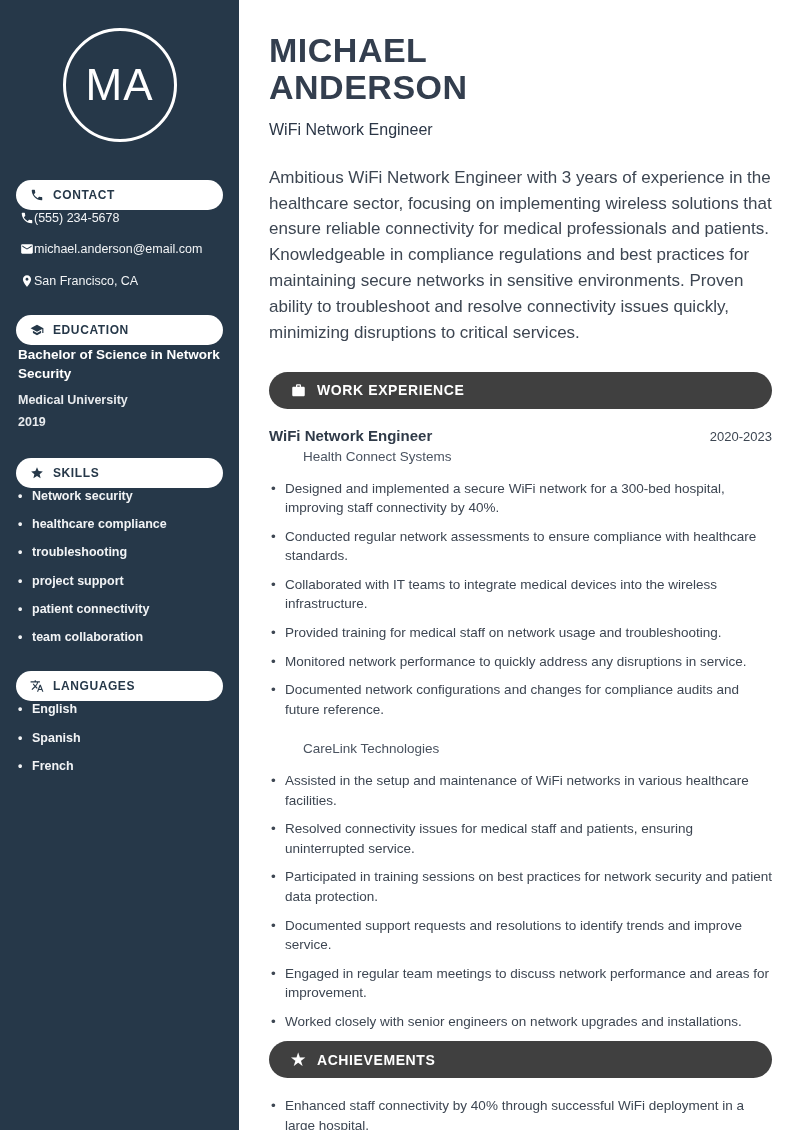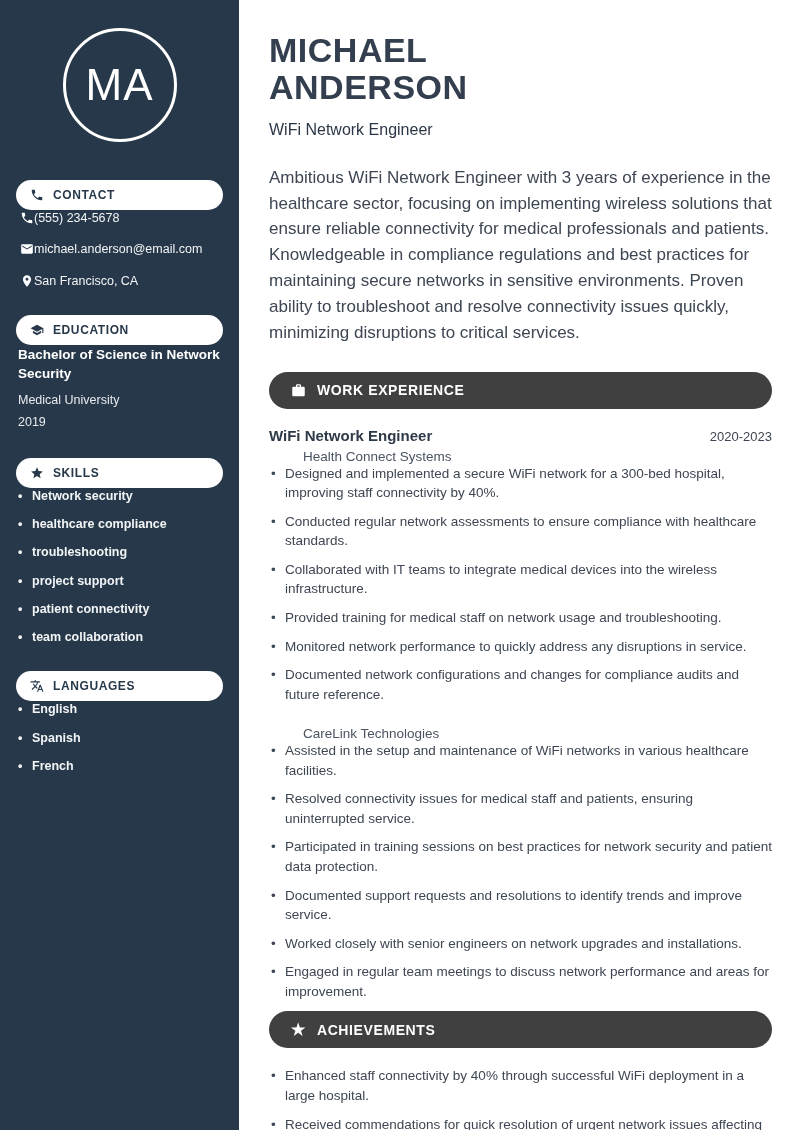--- a/index.html
+++ b/index.html
@@ -74,20 +74,21 @@
     font-weight: 700;
     line-height: 1.45;
     margin: 0 2px 8px 2px;
     color: #ffffff;
   }
   .edu-school, .edu-year {
     font-size: 12.5px;
     color: #e8ebee;
     margin: 0 2px 5px 2px;
     line-height: 1.4;
+    font-weight: bold;
   }
 
   ul.side-list { list-style: none; margin: 0 2px; font-weight: bold; }
   ul.side-list li {
     position: relative;
     padding-left: 14px;
     font-size: 12.5px;
     color: #f2f4f6;
     margin-bottom: 12px;
     line-height: 1.3;
@@ -155,21 +156,21 @@
   .job-head .dates {
     font-size: 13px;
     color: #3d4652;
   }
   .company {
     font-size: 13.5px;
     color: #4a5360;
     margin-top: 5px;
     margin-left: 34px;
   }
-  ul.bullets { list-style: none; margin: 0 0 22px 0; }
+  ul.bullets { list-style: none; margin: 15px 0 22px 0; }
   ul.bullets li {
     position: relative;
     padding-left: 16px;
     font-size: 13.5px;
     line-height: 1.45;
     color: #3d4652;
     margin-bottom: 9px;
   }
   ul.bullets li::before {
     content: "•";
@@ -304,22 +305,22 @@
       </ul>
     </section>
 
     <section>
       <div class="company">CareLink Technologies</div>
       <ul class="bullets tight">
         <li>Assisted in the setup and maintenance of WiFi networks in various healthcare facilities.</li>
         <li>Resolved connectivity issues for medical staff and patients, ensuring uninterrupted service.</li>
         <li>Participated in training sessions on best practices for network security and patient data protection.</li>
         <li>Documented support requests and resolutions to identify trends and improve service.</li>
+        <li>Engaged in regular team meetings to discuss network performance and areas for improvement.</li>
         <li>Worked closely with senior engineers on network upgrades and installations.</li>
-        <li>Engaged in regular team meetings to discuss network performance and areas for improvement.</li>
       </ul>
     </section>
 
     <div class="main-pill" style="margin-top:10px;">
       <span class="star-glyph">★</span>
       <span>ACHIEVEMENTS</span>
     </div>
     <ul class="bullets tight">
       <li>Enhanced staff connectivity by 40% through successful WiFi deployment in a large hospital.</li>
       <li>Received commendations for quick resolution of urgent network issues affecting patient care.</li>

